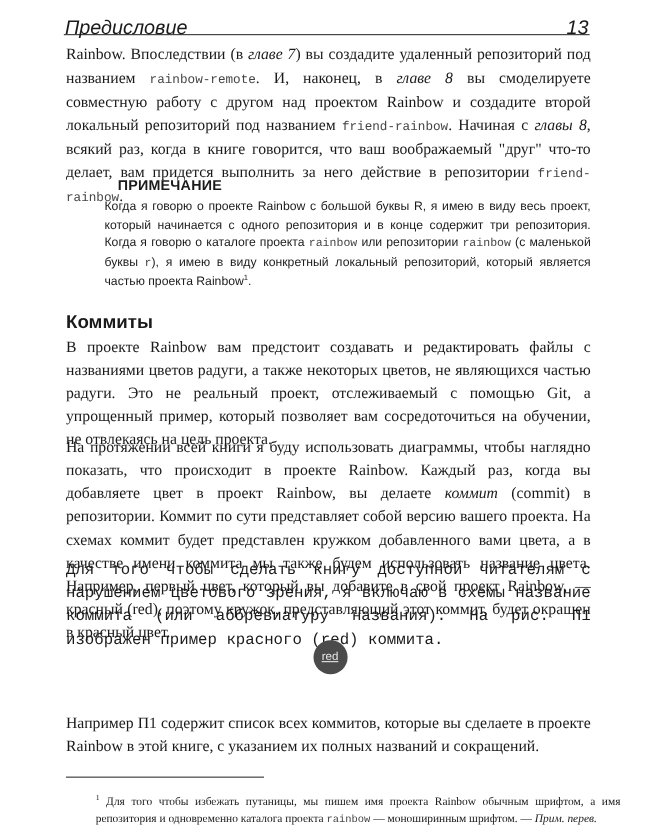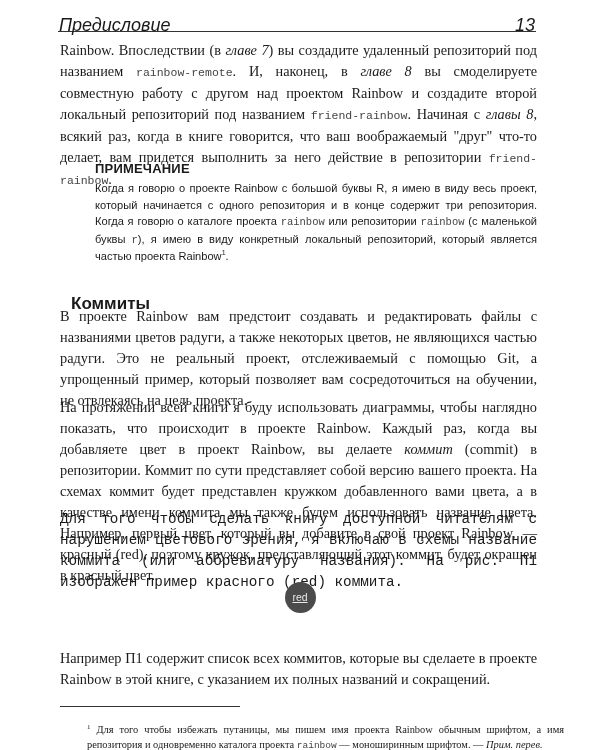--- a/index.html
+++ b/index.html
@@ -17,28 +17,28 @@
     font-family: "Liberation Serif", serif; font-size: 14.3px; line-height: 21px;
     text-align: justify; margin: 0;
   }
   .mono { font-family: "Liberation Mono", monospace; font-size: 11.5px; color: #444; }
   .it { font-style: italic; }
 
   .note {
     position: absolute; left: 95px; top: 161px; width: 442px;
     font-family: "Liberation Sans", sans-serif;
   }
-  .note .heading { font-weight: bold; font-size: 13px; margin: 0 0 4px 0; letter-spacing: 0.2px; }
+  .note .heading { font-weight: bold; font-size: 13px; margin: 0 0 4px 12px; letter-spacing: 0.2px; }
   .note .text { font-size: 11.1px; line-height: 16.5px; text-align: justify; margin: 0; }
   .note .text .mono { font-size: 10.5px; }
   sup { font-size: 7px; vertical-align: super; line-height: 0; }
 
   .section-heading {
     position: absolute; left: 60px; top: 283px;
-    font-family: "Liberation Sans", sans-serif; font-weight: bold; font-size: 17px; margin: 11px;
+    font-family: "Liberation Sans", sans-serif; font-weight: bold; font-size: 17px; margin: 0;
   }
 
   .figure { position: absolute; left: 60px; top: 582px; width: 480px; text-align: center; }
   .commit-circle {
     width: 31px; height: 31px; border-radius: 50%; background: #4b4b4b; margin: 0 auto;
     color: #e8e8e8; font-family: "Liberation Sans", sans-serif; font-size: 10.5px;
     line-height: 31px; text-align: center; text-decoration: underline;
   }
   .caption {
     font-family: "Liberation Sans", sans-serif; font-size: 8.8px; margin-top: 7px;

